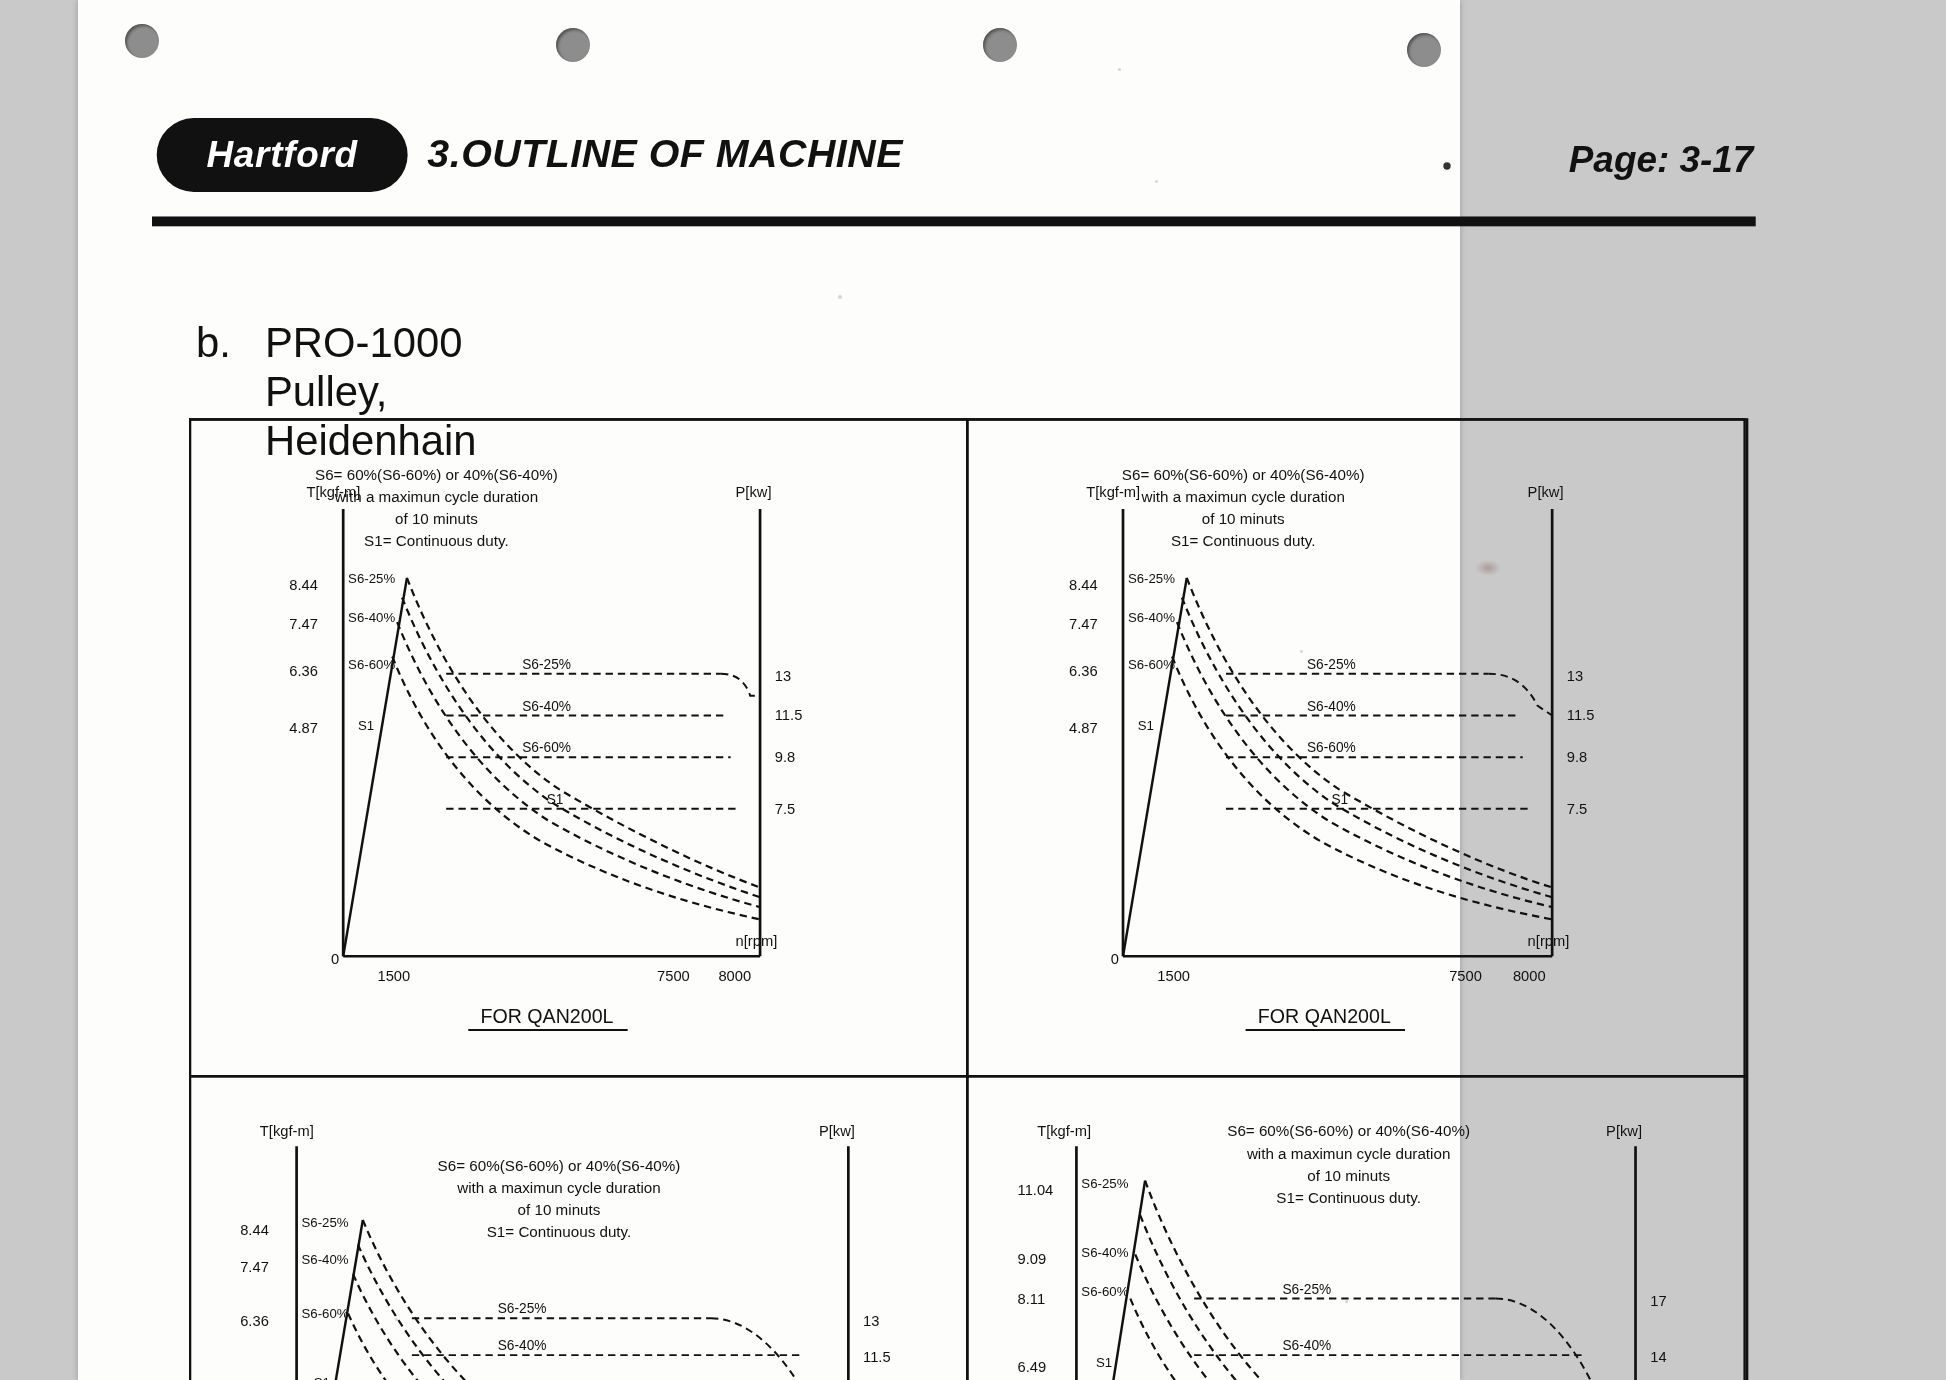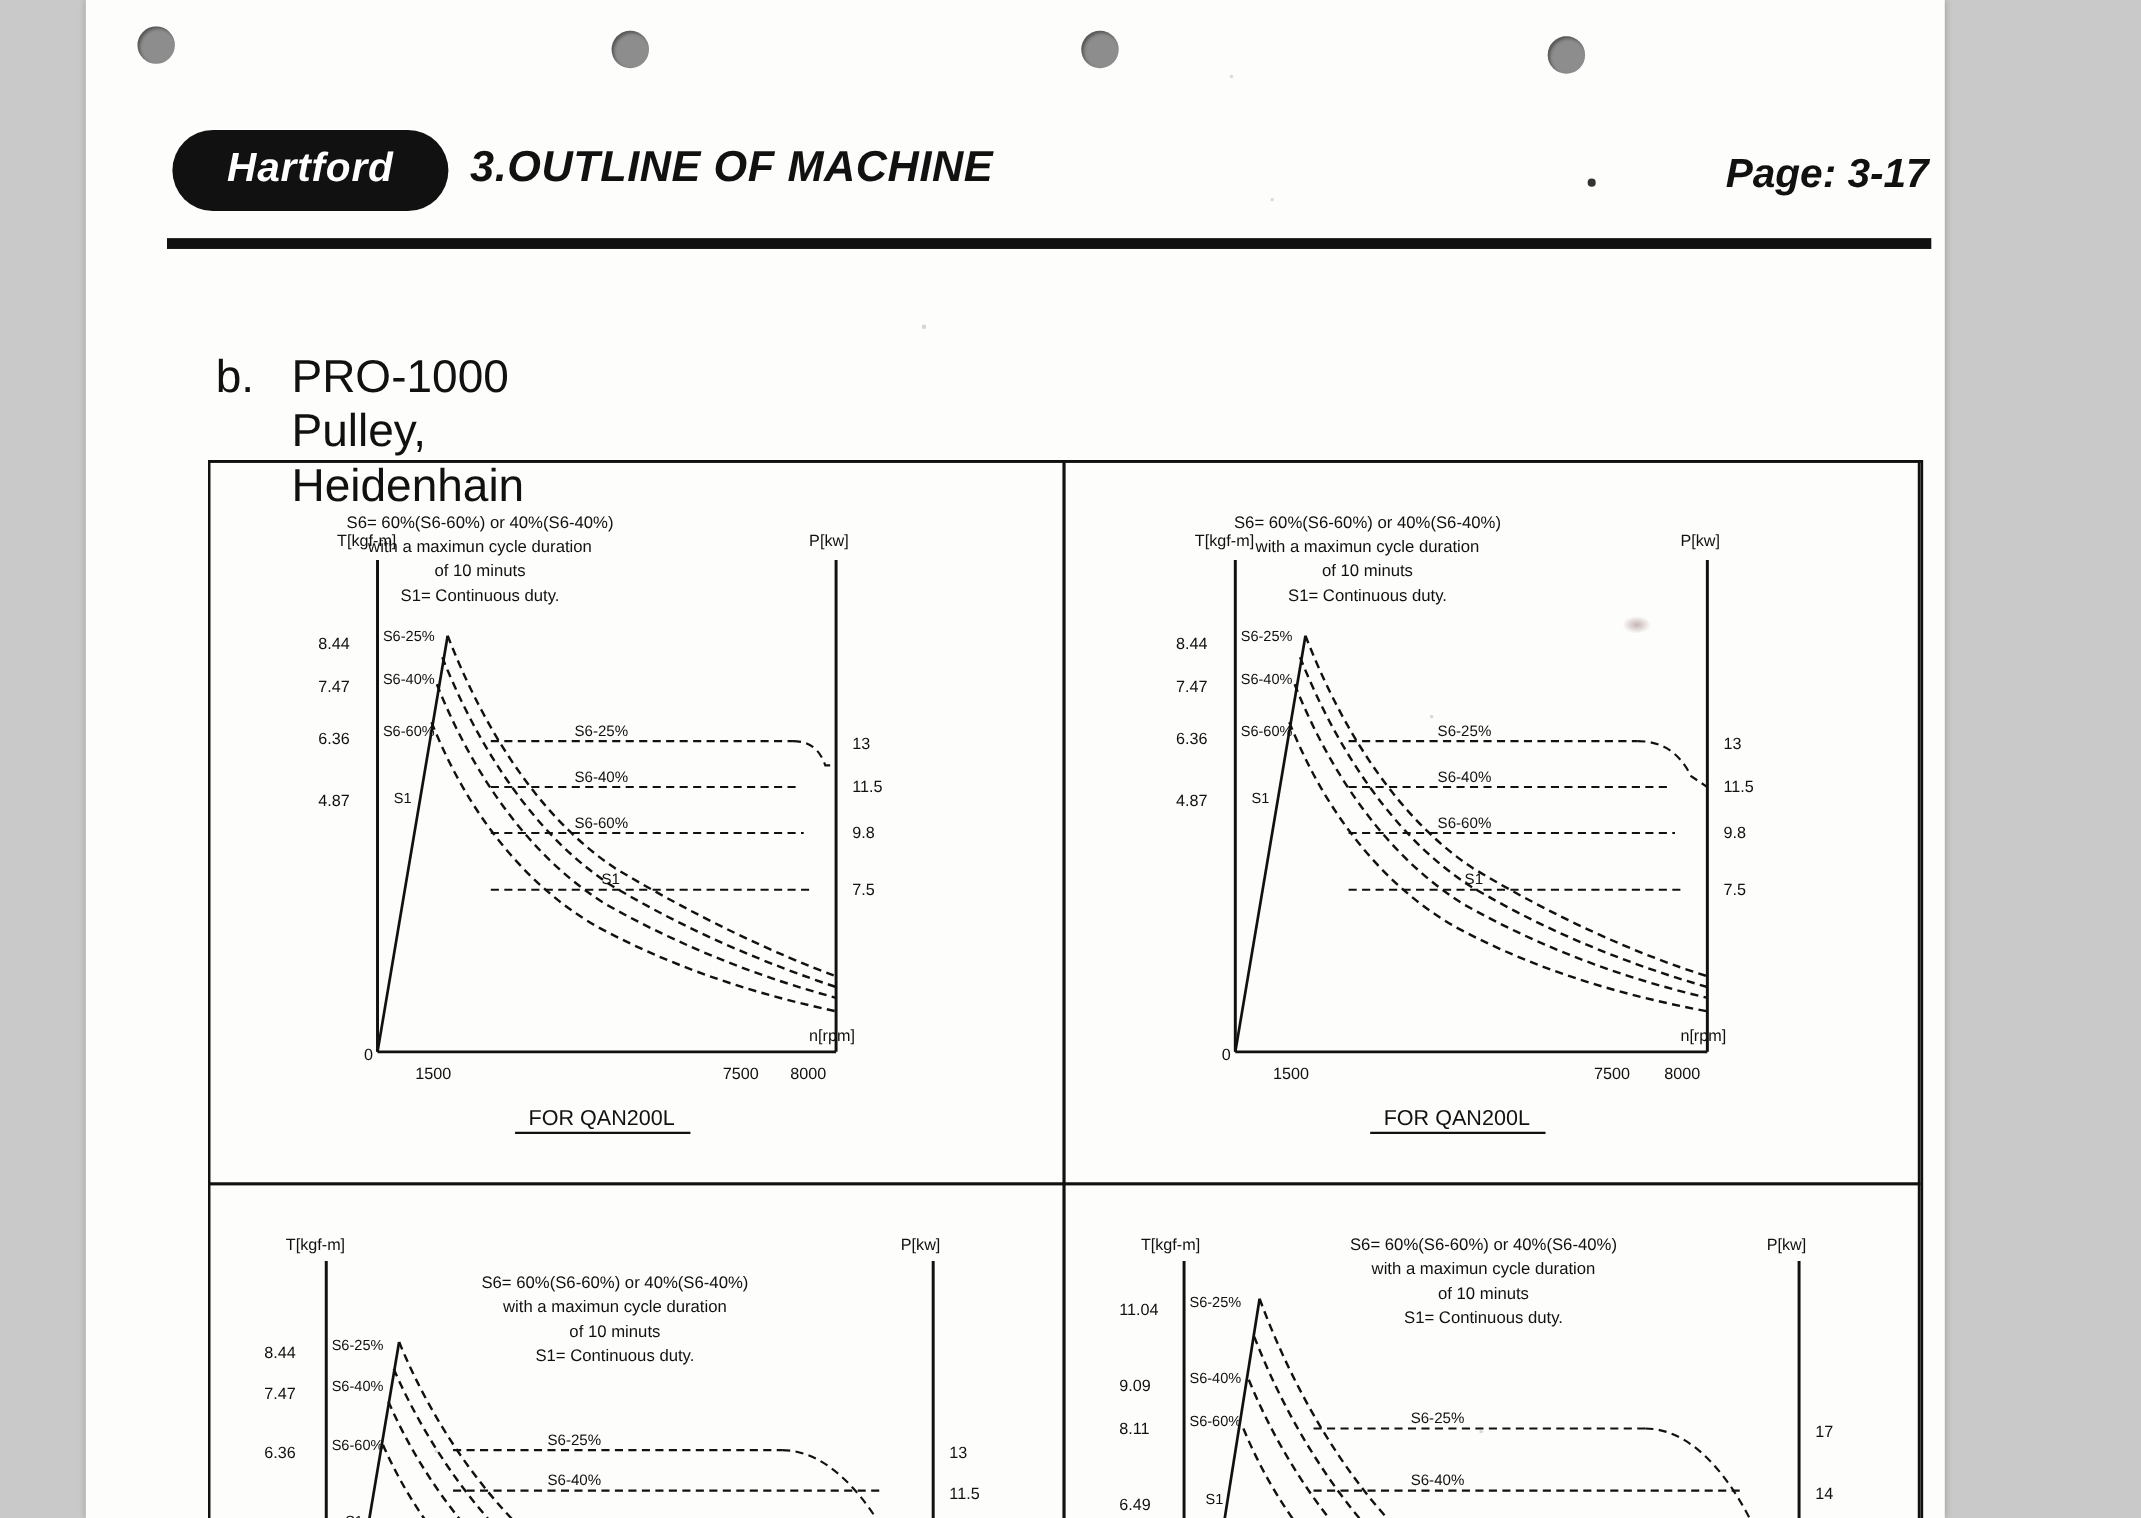--- a/index.html
+++ b/index.html
@@ -5,21 +5,21 @@
   html,body{margin:0;padding:0;}
   body{
     width:1946px;height:1380px;
     background:#c9c9c9;
     font-family:"Liberation Sans", sans-serif;
     overflow:hidden;
     position:relative;
   }
   .page{
     position:absolute;
-    left:78px;top:0;width:1690px;height:1380px;
+    left:78px;top:0;width:1382px;height:1380px;
     background:#fdfdfb;
     box-shadow:0 0 6px rgba(0,0,0,.25);
   }
   
   .hole{
     position:absolute;
     width:34px;height:34px;border-radius:50%;
     background:#8d8d8d;
     box-shadow:inset 2px 2px 3px rgba(0,0,0,.4);
   }

